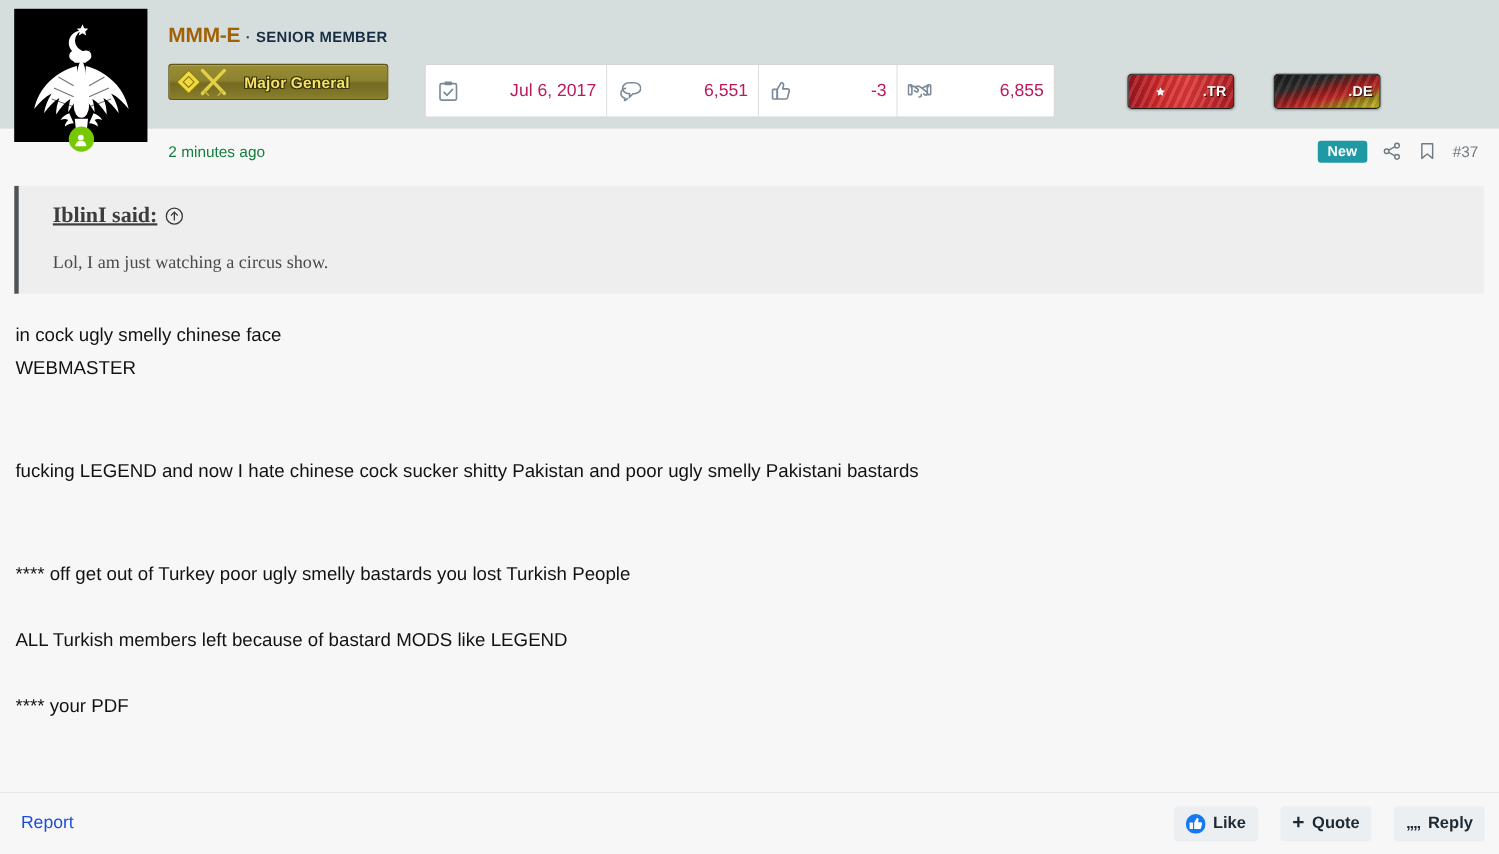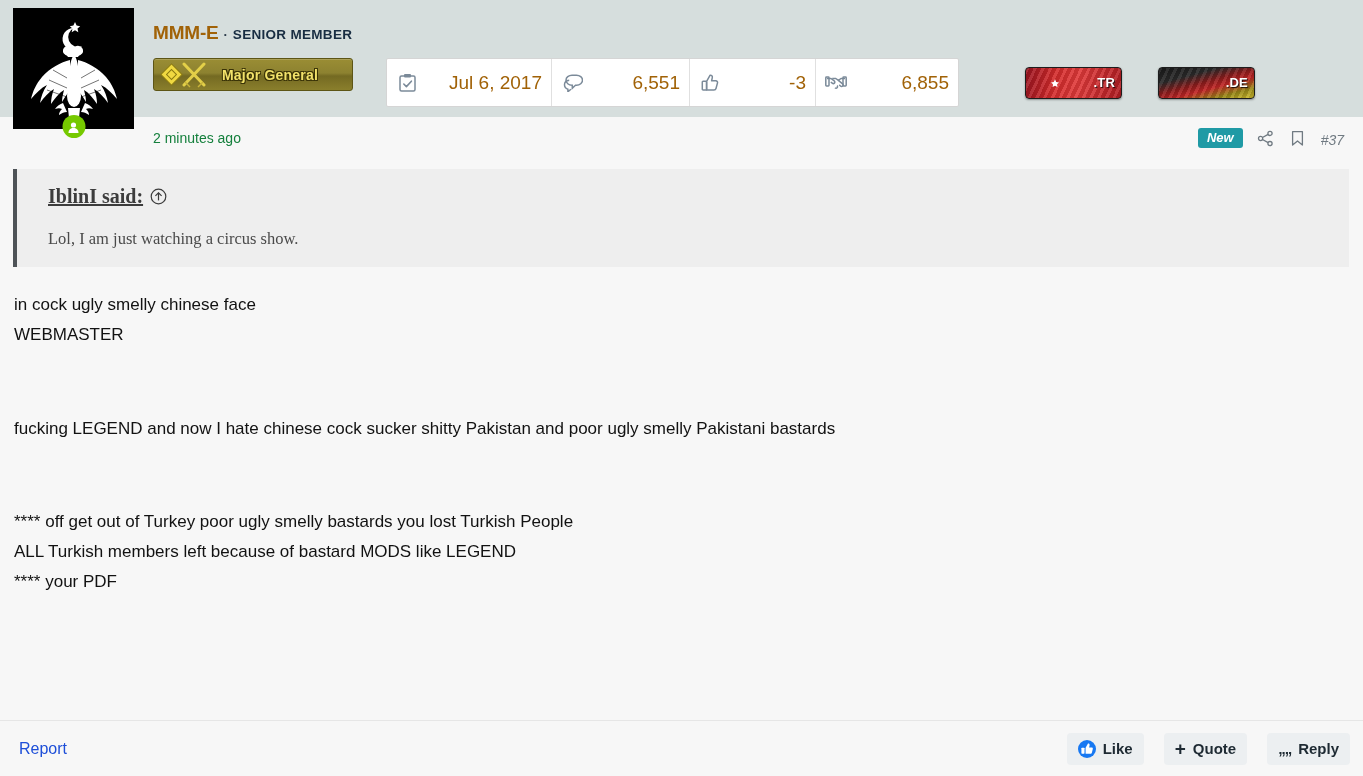--- a/index.html
+++ b/index.html
@@ -162,22 +162,22 @@
     width: 22px;
     height: 22px;
     flex: 0 0 auto;
     display: flex;
     align-items: center;
     justify-content: center;
   }
   .stat-icon svg { display: block; }
 
   .stat-value {
-    font-size: 19px;
-    color: #a16207;
+    font-size: 16px;
+    color: #be185d;
     text-align: right;
     flex: 1;
     white-space: nowrap;
   }
 
   .cell-date  { width: 165px; }
   .cell-msgs  { width: 138px; }
   .cell-likes { width: 126px; }
   .cell-points{ width: 142px; }
 
@@ -245,23 +245,22 @@
   }
 
   .meta-time {
     font-size: 14px;
     color: #15803d;
   }
 
   .meta-right {
     margin-left: auto;
     display: flex;
-    align-items: flex-end;
+    align-items: center;
     gap: 14px;
-    font-style: italic;
   }
 
   .new-badge {
     background: #1f9aa5;
     color: #ffffff;
     font-size: 13px;
     font-weight: bold;
     padding: 3px 9px 4px;
     border-radius: 3px;
     line-height: 1;
@@ -327,21 +326,21 @@
 
   .body-text {
     font-size: 17px;
     line-height: 1.78;
     color: #121212;
     padding-left: 1px;
   }
 
   .body-text p { margin: 0; }
   .body-text p.gap-lg { margin-top: 63px; }
-  .body-text p.gap-md { }
+  .body-text p.gap-md { margin-top: 30px; }
 
   
   .post-footer {
     height: 56px;
     background: #f7f7f7;
     border-top: 1px solid #e6e6e6;
     display: flex;
     align-items: center;
     padding: 0 13px 0 19px;
     flex: 0 0 auto;

